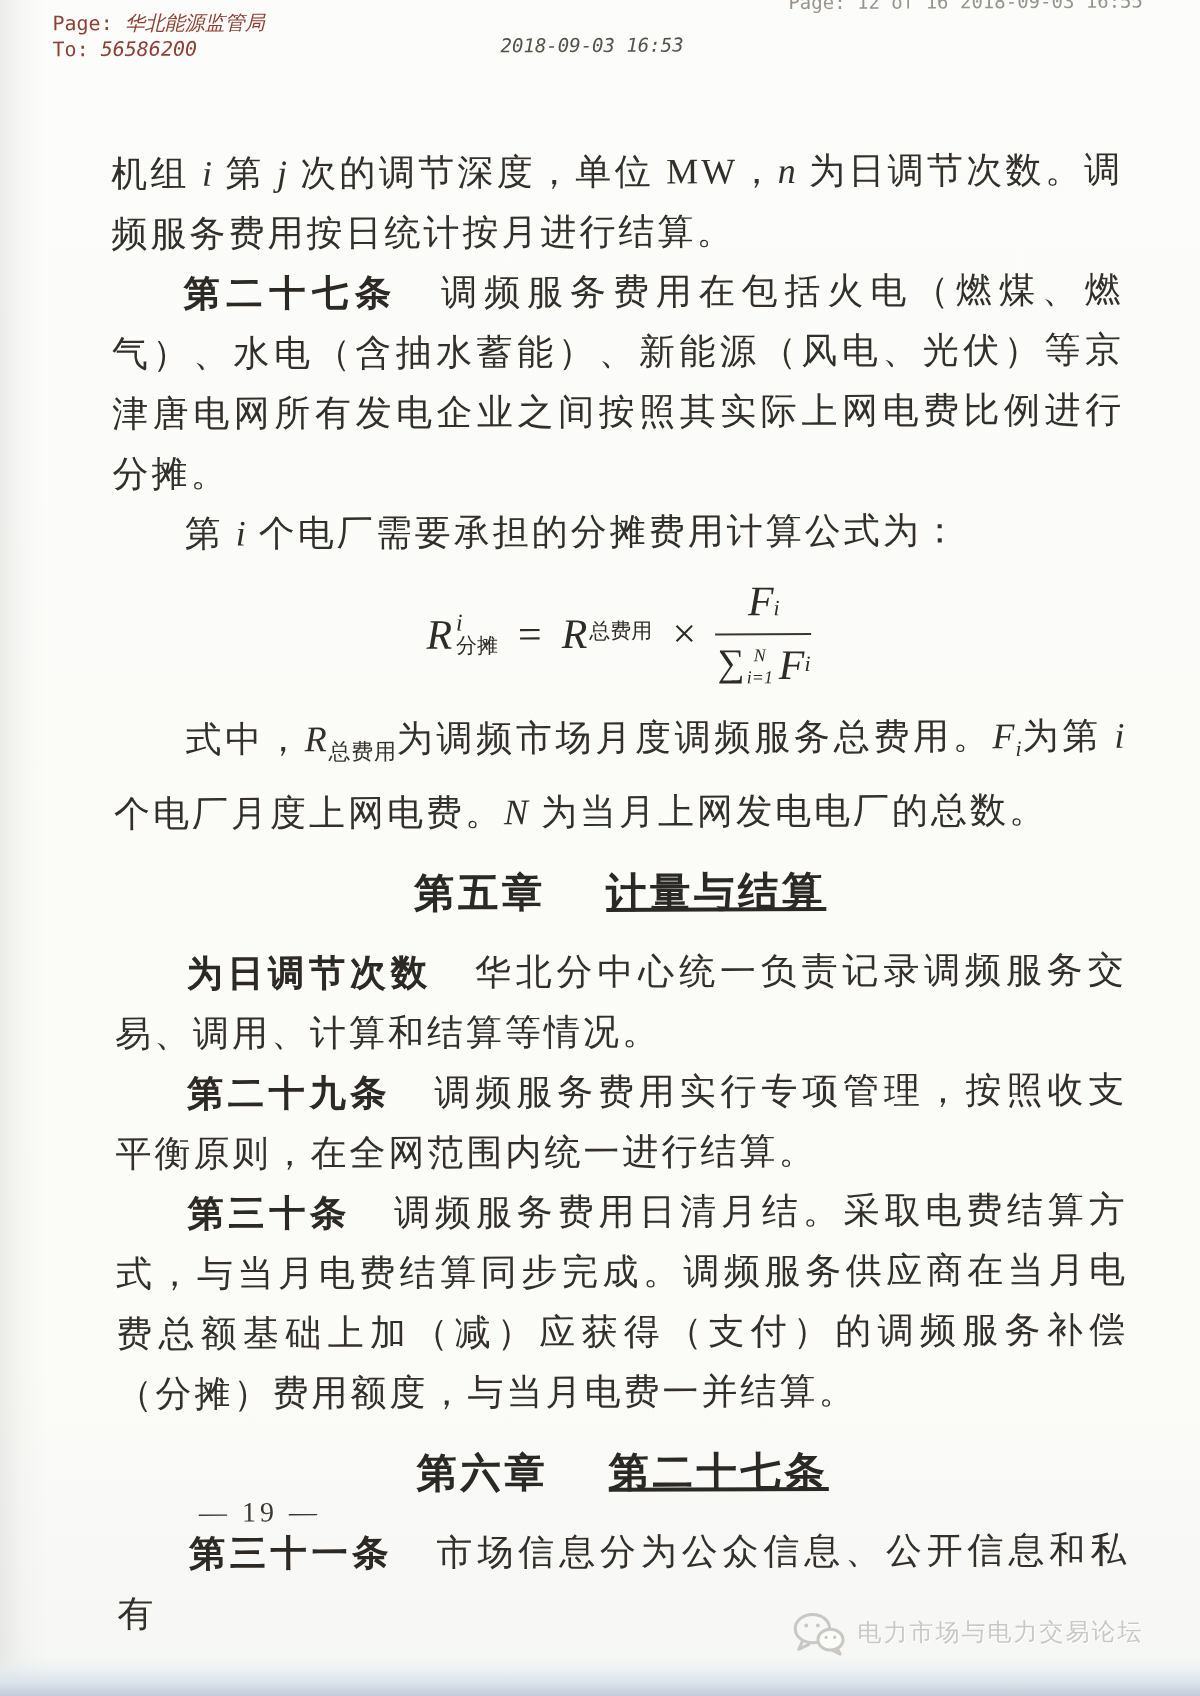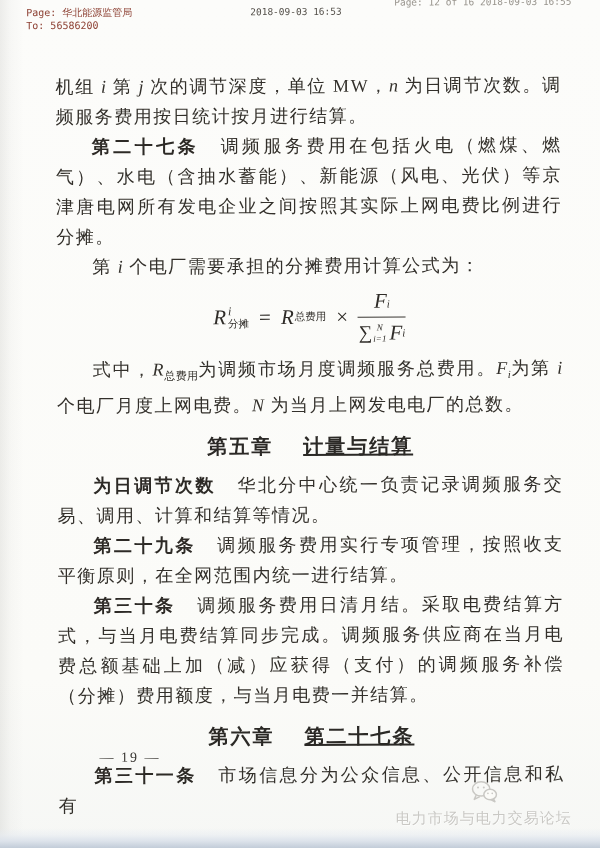--- a/index.html
+++ b/index.html
@@ -26,25 +26,25 @@
     pointer-events: none; z-index: 5;
   }
   .tilt { position: absolute; inset: 0; transform: rotate(-0.25deg); transform-origin: 60px 420px; }
 
   
   .fax-from {
     position: absolute; left: 28px; top: 6px;
     font-family: "DejaVu Sans Mono", "Liberation Mono", monospace;
     font-size: 10px; line-height: 13px; color: #8d4033; white-space: nowrap;
   }
-  .fax-from .val { margin-left: 6px; }
+  .fax-from .val { margin-left: 6px; font-style: italic; }
   .fax-ts {
-    position: absolute; left: 252px; top: 7px;
+    position: absolute; left: 252px; top: 19px;
     font-family: "DejaVu Sans Mono", "Liberation Mono", monospace;
-    font-size: 9.5px; color: #55514b; white-space: nowrap;
+    font-size: 9.5px; color: #55514b; white-space: nowrap; font-style: italic;
   }
   .fax-page {
     position: absolute; left: 396px; top: -2px;
     font-family: "DejaVu Sans Mono", "Liberation Mono", monospace;
     font-size: 9.5px; color: #98948d; white-space: nowrap;
   }
 
   
   .doc-body {
     position: absolute; left: 57px; top: 72px; width: 506px;
@@ -98,23 +98,22 @@
 
   
   .page-num {
     position: absolute; left: 98px; top: 750px;
     font-size: 14px; letter-spacing: 2px; color: #3a3733;
   }
   .watermark {
     position: absolute; right: 30px; bottom: 18px;
     display: flex; align-items: center; gap: 6px;
     color: #c9c8c4; font-family: "Liberation Sans", "DejaVu Sans", sans-serif;
-    font-size: 15px; letter-spacing: 1px; white-space: nowrap;
+    font-size: 12px; letter-spacing: 1px; white-space: nowrap;
     text-shadow: 0.5px 0.5px 0 #ffffff;
-    flex-direction: column;
   }
 </style>
 </head>
 <body>
 
 <div class="page">
   <div class="tilt">
 
     <div class="fax-from">
       <div><span>Page:</span><span class="val">华北能源监管局</span></div>

